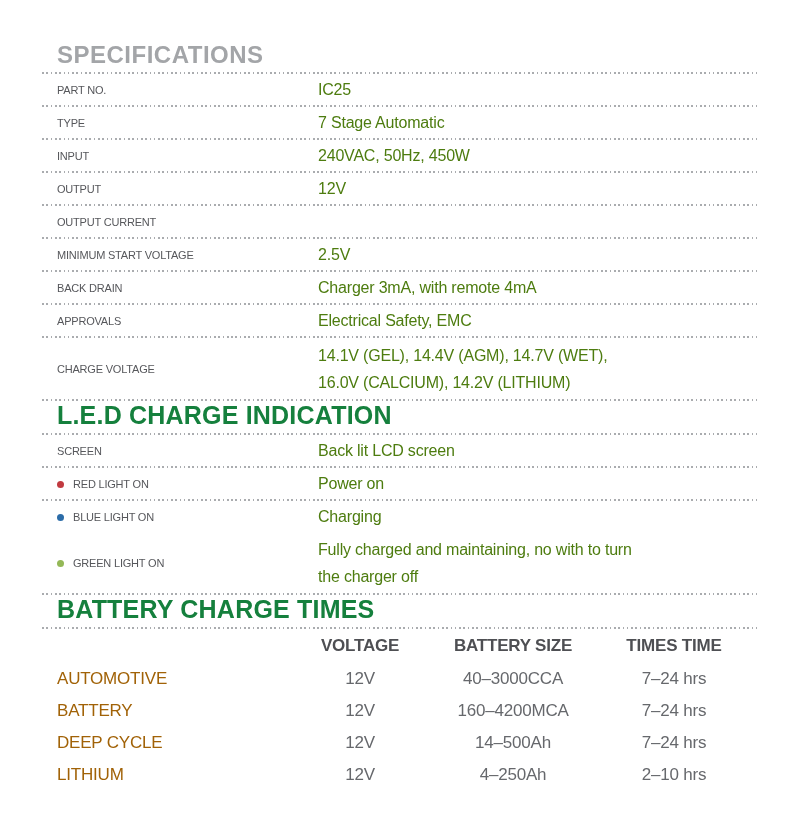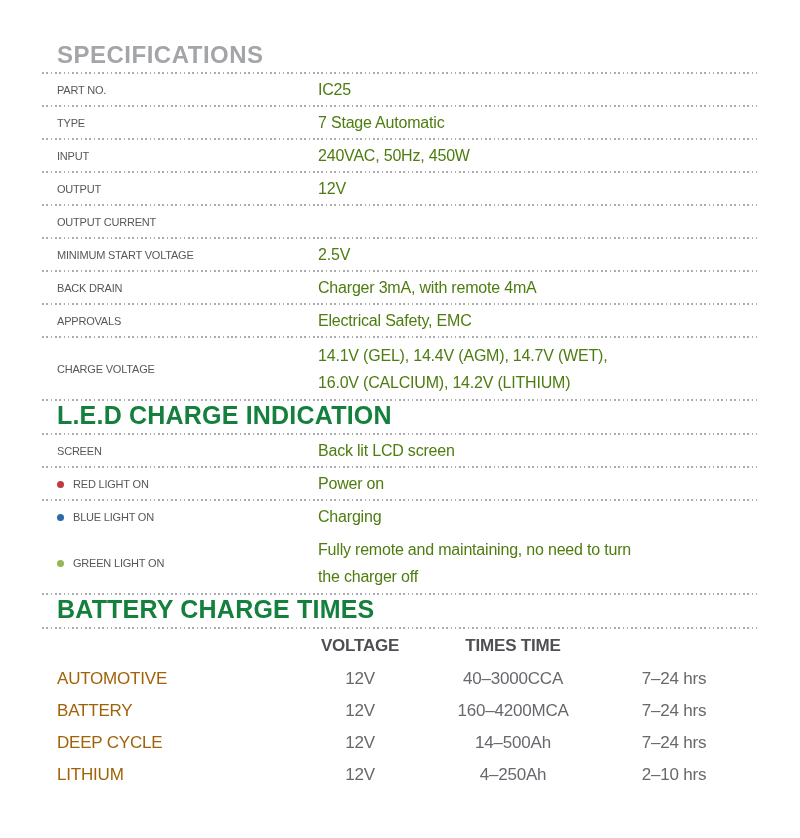--- a/index.html
+++ b/index.html
@@ -150,31 +150,32 @@
       <span>BLUE LIGHT ON</span>
     </div>
     <div class="value">Charging</div>
   </div>
 
   <div class="kv-row tall">
     <div class="label">
       <span class="bullet" style="background: rgb(148, 184, 87);"></span>
       <span>GREEN LIGHT ON</span>
     </div>
-    <div class="value">Fully remote and maintaining, no need to turn
+    <div class="value">Fully charged and maintaining, no with to turn
 the charger off</div>
   </div>
   <div class="sep"></div>
 
   <div class="section-title">BATTERY CHARGE TIMES</div>
   <div class="sep"></div>
 
   <div class="bct-row head">
     <div class="cell rowname"></div>
     <div class="cell">VOLTAGE</div>
+    <div class="cell">BATTERY SIZE</div>
     <div class="cell">TIMES TIME</div>
   </div>
 
   <div class="bct-row">
     <div class="cell rowname">AUTOMOTIVE</div>
     <div class="cell">12V</div>
     <div class="cell">40–3000CCA</div>
     <div class="cell">7–24 hrs</div>
   </div>
 

